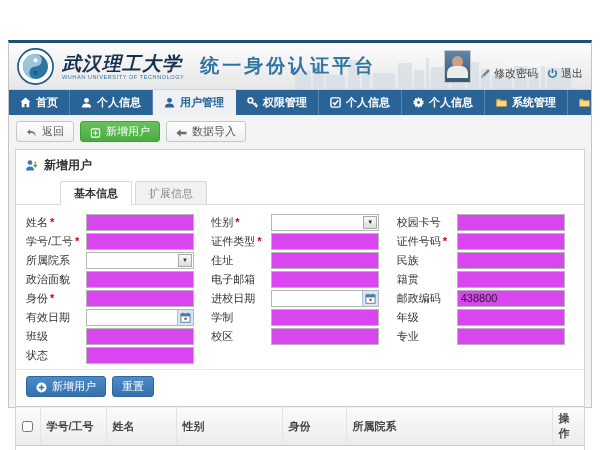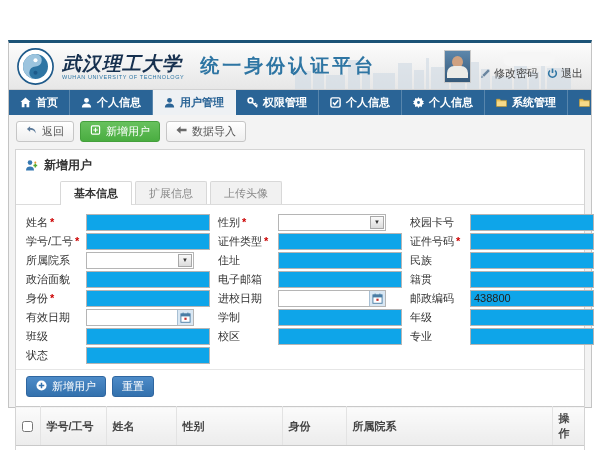--- a/index.html
+++ b/index.html
@@ -31,40 +31,40 @@
   .nav { display:flex; height:25px; background:#2a6496; }
   .nav-item { display:flex; align-items:center; gap:5px; padding:0 11px; color:#fff; font-size:11px;
     font-weight:bold; border-right:1px solid rgba(255,255,255,.22); cursor:pointer; white-space:nowrap;}
   .nav-item.active { background:#eef1f4; color:#2a6496; }
   .nav-item svg { width:11px; height:11px; }
   .nicon { display:flex; align-items:center; }
 
   
   .content { height:292px; padding:4px 6px 0; display:flex; flex-direction:column; }
   .toolbar { display:flex; gap:6px; padding:2px 1px 7px; }
-  .btn { display:inline-flex; align-items:flex-start; gap:5px; font-size:11px; border-radius:3px;
+  .btn { display:inline-flex; align-items:flex-end; gap:5px; font-size:11px; border-radius:3px;
     padding:3px 9px; cursor:pointer; line-height:13px; }
   .btn svg { width:11px; height:10px; }
   .btn-light { background:linear-gradient(#ffffff,#efefef); border:1px solid #c6c6c6; color:#555; }
   .btn-green { background:linear-gradient(#67c15d,#4aad41); border:1px solid #44a03c; color:#fff; }
 
   .panel { flex:1; background:#fff; border:1px solid #d4d4d4; margin-bottom:3px; display:flex; flex-direction:column; }
   .section-head { display:flex; align-items:center; gap:6px; padding:7px 9px 4px; font-size:12px; font-weight:bold; color:#333;}
   .section-head svg { width:13px; height:13px; }
   .tabs { display:flex; gap:3px; padding:3px 8px 0; border-bottom:1px solid #dcdcdc; }
   .tab { font-size:11px; padding:4px 13px 3px; border:1px solid #d8d8d8; border-bottom:none;
     background:#f1f1f1; color:#888; border-radius:2px 2px 0 0; cursor:pointer; }
   .tab.active { background:#fff; color:#333; font-weight:bold; margin-bottom:-1px; padding-bottom:4px;margin-left:36px; }
 
   .form-grid { display:grid; grid-template-columns:1fr 1fr 1fr; column-gap:8px; row-gap:1px; padding:8px 10px 5px; }
   .fcell { display:flex; align-items:center; height:18px; }
   .flabel { width:60px; flex-shrink:0; font-size:11px; color:#333; }
   .req { color:#c00; margin-left:2px; font-weight:bold; }
-  .finput { width:124px; height:17px; border:1px solid #b5b5b5; font-size:11px; padding:0 3px;
-    font-family:inherit; color:#222; background:#0ea5e9; }
+  .finput { width:108px; height:17px; border:1px solid #b5b5b5; font-size:11px; padding:0 3px;
+    font-family:inherit; color:#222; background:#d946ef; }
   .fselect { width:108px; height:17px; border:1px solid #b5b5b5; background:#fff; position:relative; }
   .dd { position:absolute; right:1px; top:1px; bottom:1px; width:14px; background:linear-gradient(#fafafa,#dcdcdc);
     border:1px solid #a8a8a8; display:flex; align-items:center; justify-content:center; font-size:6px; color:#333; cursor:pointer;}
   .fdate { width:108px; height:17px; border:1px solid #b5b5b5; background:#fff; display:flex; align-items:center; }
   .fdate input { flex:1; min-width:0; border:none; outline:none; font-size:11px; padding:0 2px; font-family:inherit; height:13px;}
   .calbtn { width:16px; height:15px; background:#d9e7f3; border-left:1px solid #a8c0d4;
     display:flex; align-items:center; justify-content:center; cursor:pointer; }
   .calbtn svg { width:11px; height:11px; }
 
   .actions { display:flex; gap:6px; padding:6px 10px 8px; border-top:1px solid #e6e6e6; }
@@ -249,21 +249,20 @@
           <path d="M1 11.5 C1 8.6 3 7.6 5 7.6 C7 7.6 9 8.6 9 11.5 Z" fill="#3779b2"></path>
           <path d="M10.3 4.6 V8.4 M8.4 6.5 H12.2" stroke="#56a832" stroke-width="1.5" fill="none"></path>
           <circle cx="10.3" cy="3.6" r="1" fill="#e8942d"></circle>
         </svg>
         <span>新增用户</span>
       </div>
 
       <div class="tabs" id="tabs">
           <div class="tab active">基本信息</div>
           <div class="tab">扩展信息</div>
-          <div class="tab">上传头像</div>
         </div>
 
       <div class="form-grid" id="form-grid">
           <div class="fcell">
             <label class="flabel">姓名<span class="req">*</span></label>
             <input type="text" class="finput" style="">
           </div>
           <div class="fcell">
             <label class="flabel">性别<span class="req">*</span></label>
             <div class="fselect">

